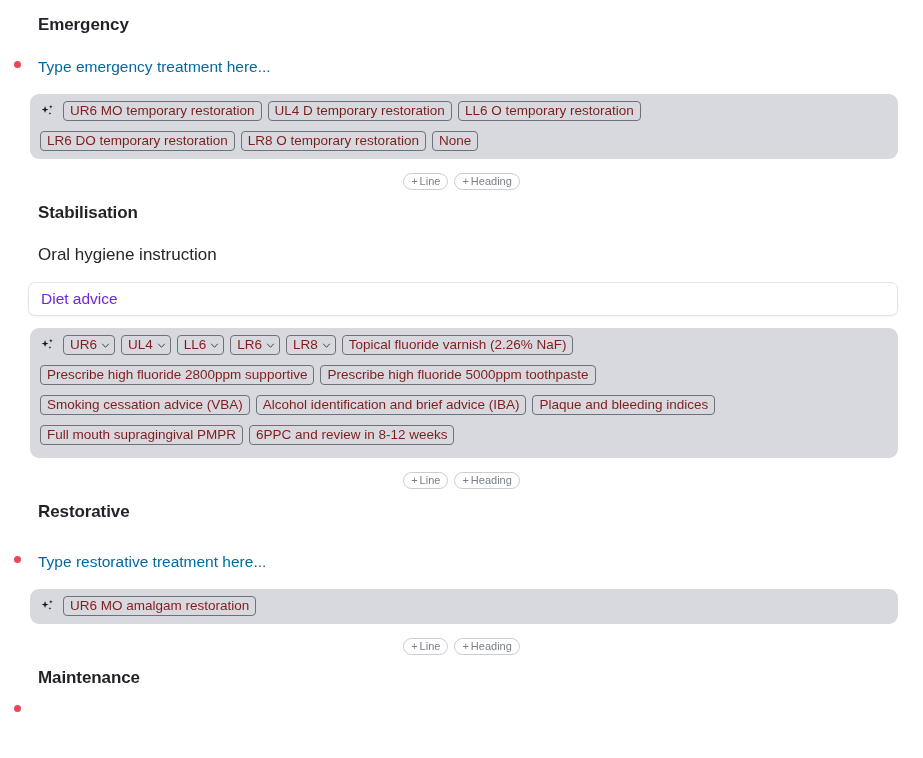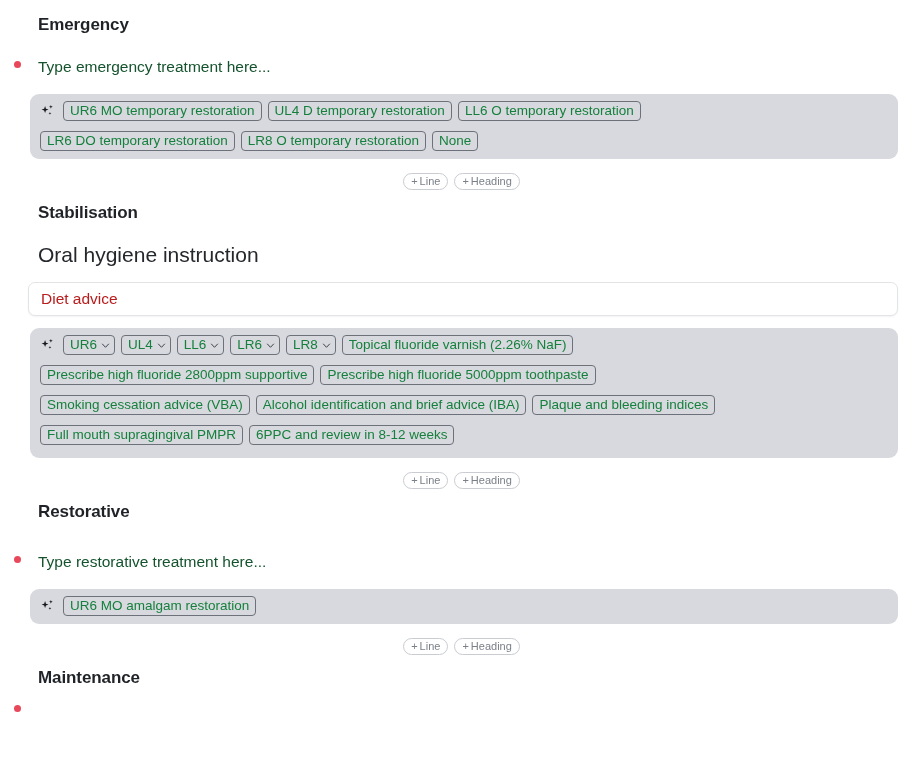--- a/index.html
+++ b/index.html
@@ -42,45 +42,45 @@
     height: 7px;
     border-radius: 50%;
     background: #e8485a;
     flex: 0 0 auto;
     margin-right: 17px;
     position: relative;
     top: -4px;
   }
   .placeholder-text {
     font-size: 15.5px;
-    color: #14532d;
+    color: #0369a1;
     line-height: 22px;
   }
 
   
   .plain-line {
     padding-left: 38px;
-    font-size: 21px;
+    font-size: 17px;
     color: #24272b;
     line-height: 22px;
   }
 
   
   .text-input {
     margin: 0 25px 0 28px;
     height: 34px;
     border: 1px solid #e3e4e7;
     border-radius: 7px;
     background: #ffffff;
     box-shadow: 0 1px 2px rgba(16,24,40,0.05);
     display: flex;
     align-items: center;
     padding: 0 12px;
     font-size: 15.5px;
-    color: #b91c1c;
+    color: #6d28d9;
   }
 
   
   .suggest-panel {
     margin: 0 25px 0 30px;
     background: #d8d9de;
     border-radius: 9px;
     padding: 7px 10px 8px 10px;
     display: flex;
     align-items: flex-start;
@@ -100,21 +100,21 @@
 
   .chip {
     display: inline-flex;
     align-items: center;
     height: 20px;
     padding: 0 6px;
     border: 1px solid #6d717a;
     border-radius: 4px;
     background: transparent;
     font-size: 13.5px;
-    color: #15803d;
+    color: #7f1d1d;
     line-height: 18px;
     white-space: nowrap;
     cursor: pointer;
   }
   .chip.dropdown { padding-right: 4px; }
   .chip .caret {
     margin-left: 4px;
     width: 9px;
     height: 9px;
     display: inline-block;

